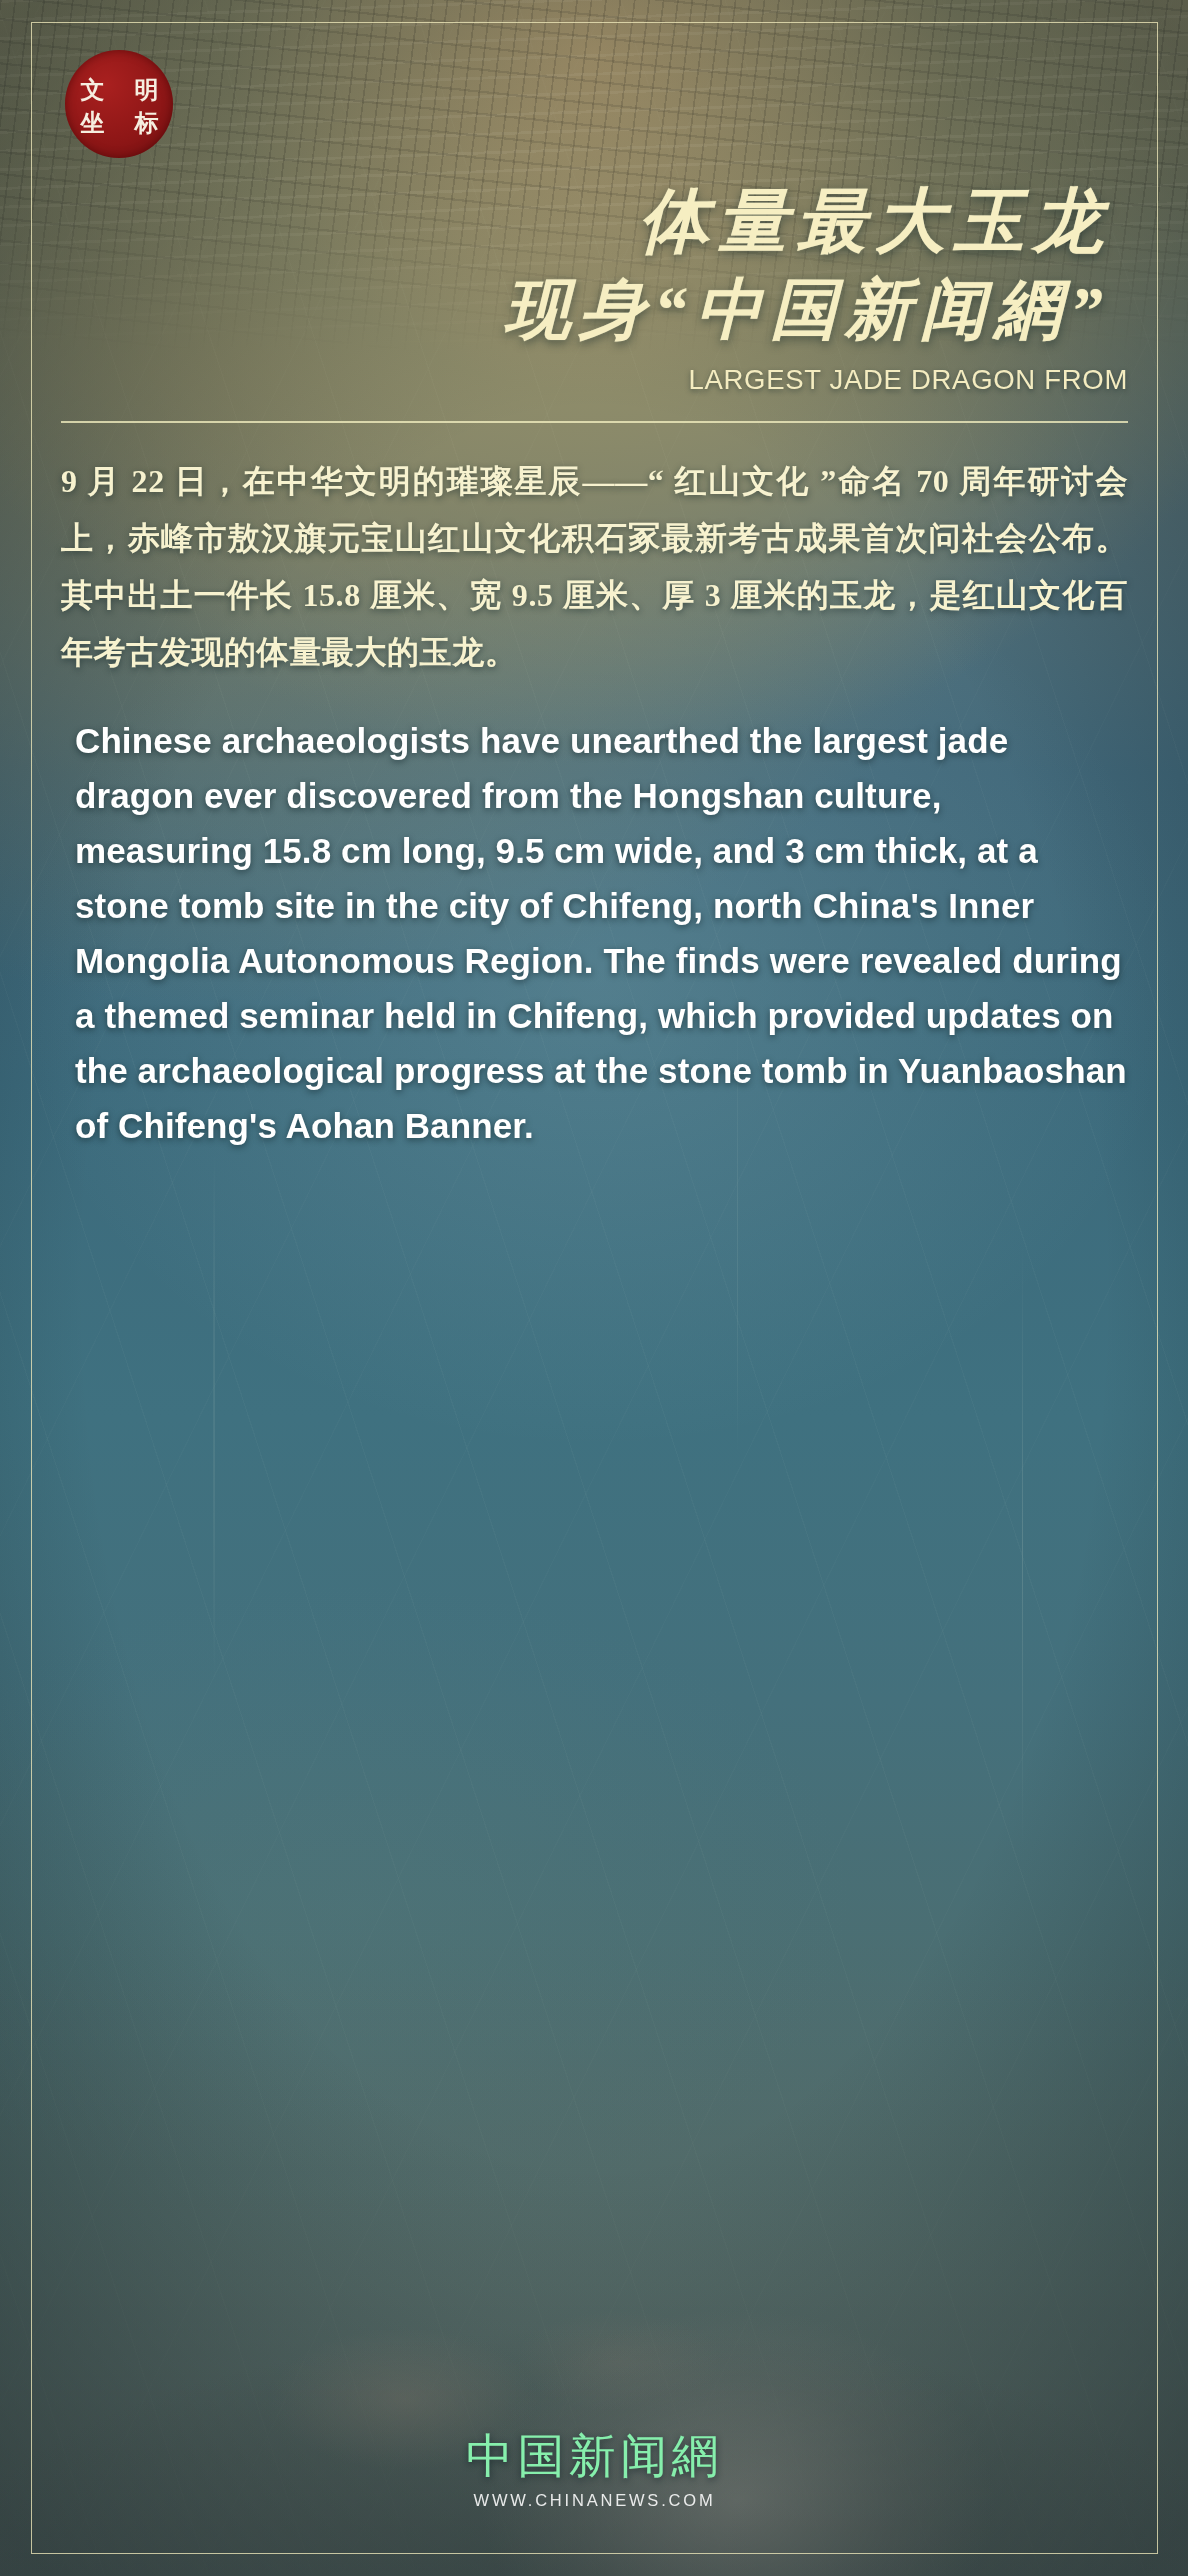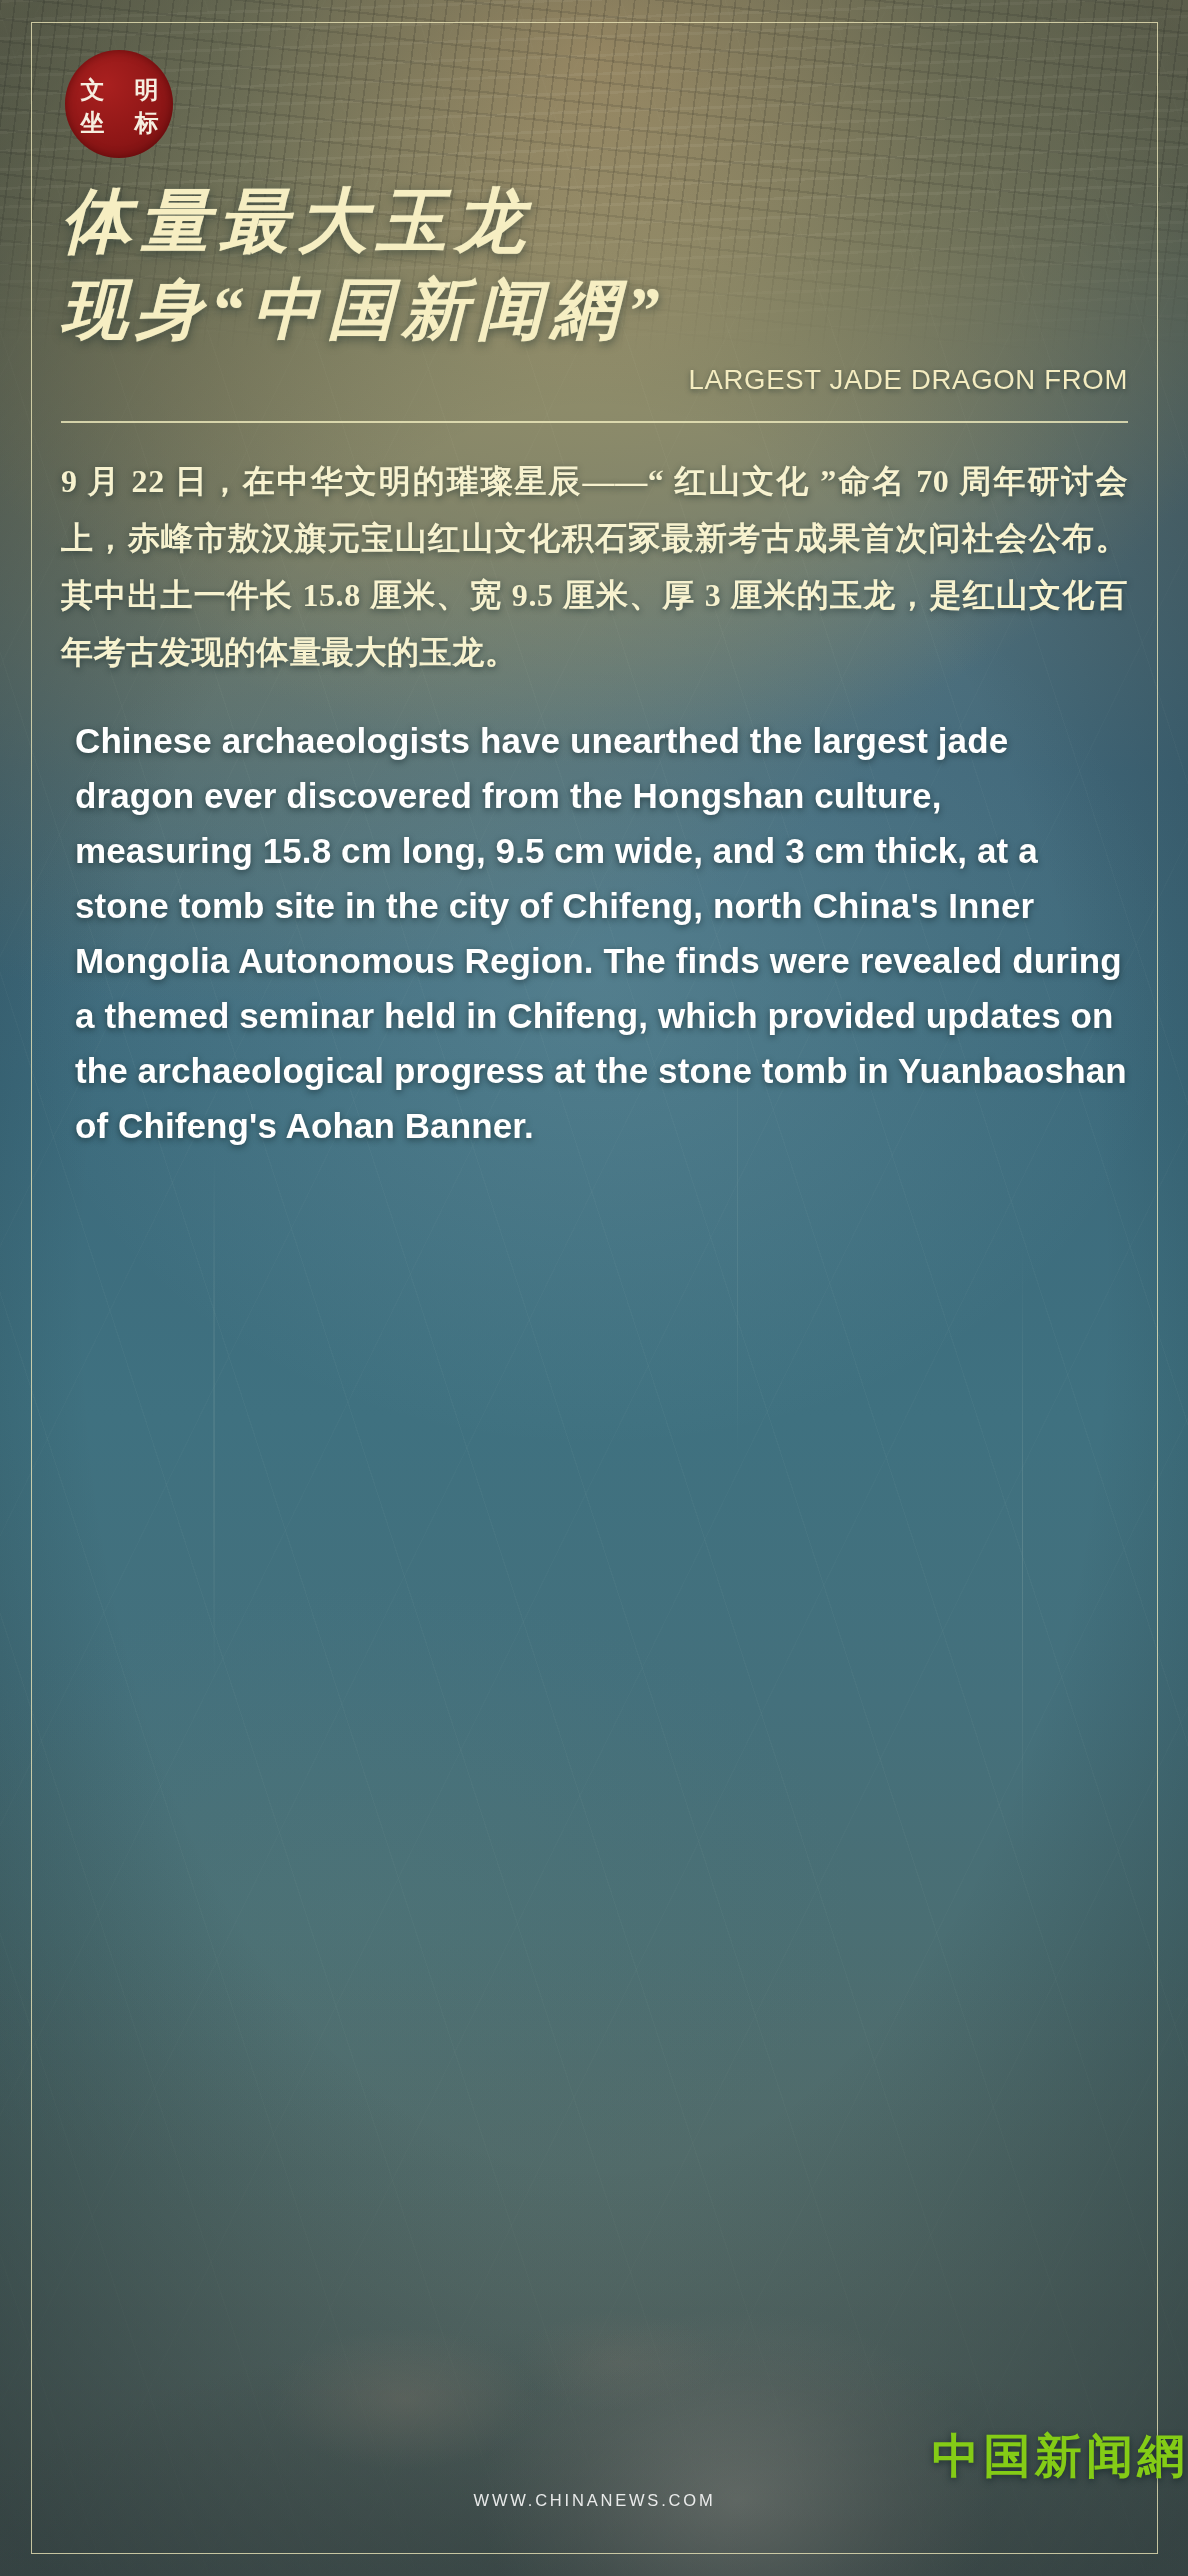--- a/index.html
+++ b/index.html
@@ -115,21 +115,21 @@
   .seal span {
     font-family: "Liberation Serif", "DejaVu Serif", serif;
     color: #f6eee0;
     font-size: 24px;
     line-height: 33px;
     font-weight: 700;
     letter-spacing: 0;
   }
   .headline {
     margin-top: 20px;
-    text-align: left;
+    text-align: right;
     padding-right: 16.5px;
   }
   .headline .line {
     font-family: "Liberation Serif", "DejaVu Serif", serif;
     font-weight: 700;
     font-style: italic;
     color: #f6eec2;
     font-size: 70px;
     line-height: 88px;
     letter-spacing: 8.8px;
@@ -176,27 +176,26 @@
   }
   
   .footer {
     position: absolute;
     left: 0; right: 0;
     bottom: 66px;
     text-align: center;
   }
   .footer .logo {
     font-family: "Liberation Serif", "DejaVu Serif", serif;
-    font-weight: 700;
-    color: #84cc16;
+    font-weight: 400;
+    color: #86efac;
     font-size: 47px;
     line-height: 53px;
     letter-spacing: 4.4px;
     text-shadow: 0 2.2px 7.7px rgba(10,28,32,.65);
-    text-align: right;
   }
   .footer .url {
     margin-top: 7.7px;
     color: rgba(255,255,255,.88);
     font-size: 16.5px;
     letter-spacing: 2.8px;
     font-weight: 400;
   }
 </style>
 </head>

